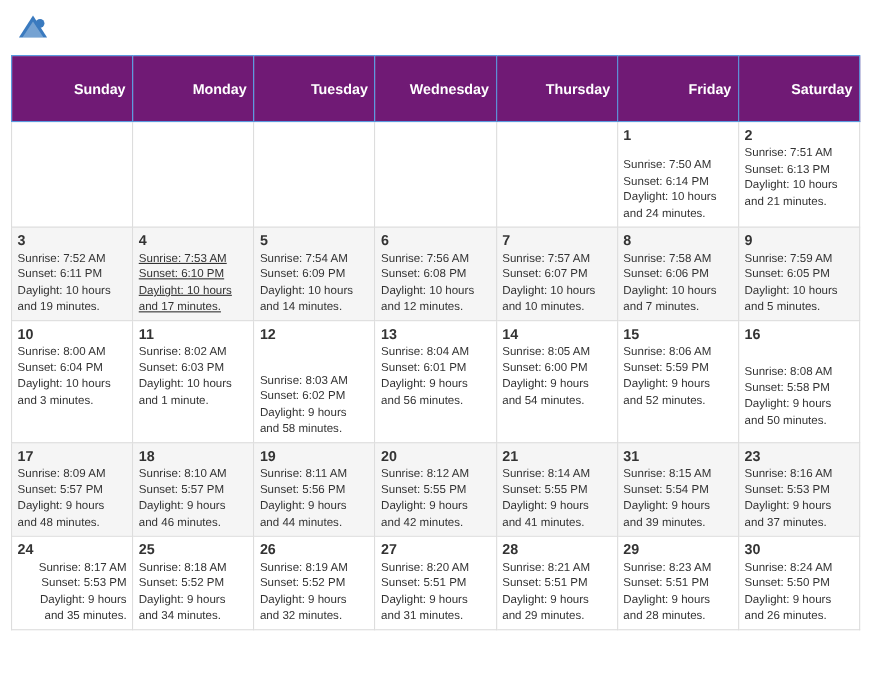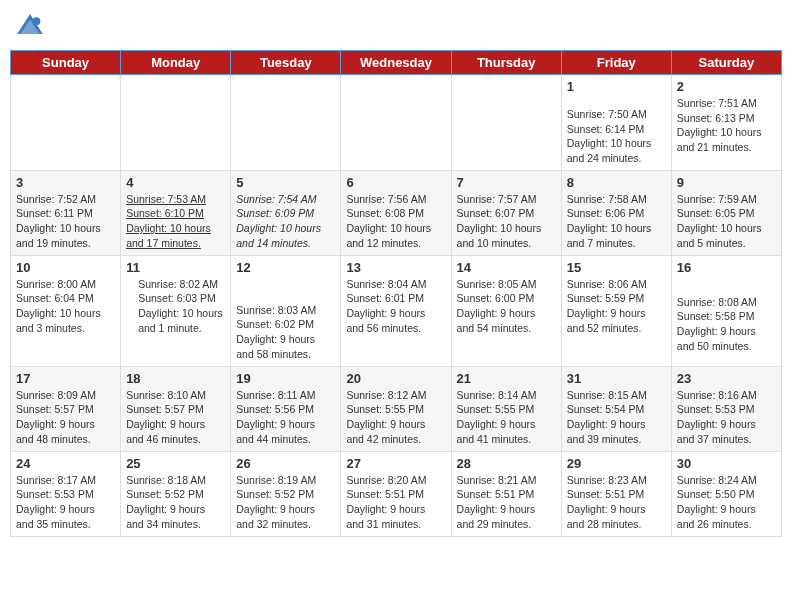--- a/index.html
+++ b/index.html
@@ -53,24 +53,24 @@
     .location-title {
       font-size: 15px;
       color: #333;
     }
     .calendar {
       width: 100%;
       border-collapse: collapse;
       border: 1px solid #ccc;
     }
     .calendar th {
-      background-color: #b91c1c;
+      background-color: #701a75;
       color: #fff;
-      text-align: center;
-      padding: 4px 6px;
+      text-align: right;
+      padding: 22px 6px;
       font-size: 13px;
       border: 1px solid #5a9adf;
     }
     .calendar td {
       vertical-align: top;
       padding: 4px 5px;
       font-size: 11px;
       color: #333;
       border: 1px solid #ddd;
       width: 14.28%;
@@ -160,21 +160,21 @@
         </td>
         <td>
           <span class="day-num">4</span>
           <div class="day-info" style="white-space: pre-line; text-decoration: underline;">Sunrise: 7:53 AM
 Sunset: 6:10 PM
 Daylight: 10 hours
 and 17 minutes.</div>
         </td>
         <td>
           <span class="day-num">5</span>
-          <div class="day-info" style="white-space: pre-line; font-style: italic;">Sunrise: 7:54 AM
+          <div class="day-info" style="white-space: pre-line;">Sunrise: 7:54 AM
 Sunset: 6:09 PM
 Daylight: 10 hours
 and 14 minutes.</div>
         </td>
         <td>
           <span class="day-num">6</span>
           <div class="day-info" style="white-space: pre-line;">Sunrise: 7:56 AM
 Sunset: 6:08 PM
 Daylight: 10 hours
 and 12 minutes.</div>
@@ -204,21 +204,21 @@
       <tr>
         <td>
           <span class="day-num">10</span>
           <div class="day-info" style="white-space: pre-line;">Sunrise: 8:00 AM
 Sunset: 6:04 PM
 Daylight: 10 hours
 and 3 minutes.</div>
         </td>
         <td>
           <span class="day-num">11</span>
-          <div class="day-info" style="white-space: pre-line; margin-left: 12px;">Sunrise: 8:02 AM
+          <div class="day-info" style="white-space: pre-line;">Sunrise: 8:02 AM
 Sunset: 6:03 PM
 Daylight: 10 hours
 and 1 minute.</div>
         </td>
         <td>
           <span class="day-num">12</span>
           <div class="day-info" style="white-space: pre-line; margin-top: 28px;">Sunrise: 8:03 AM
 Sunset: 6:02 PM
 Daylight: 9 hours
 and 58 minutes.</div>
@@ -299,21 +299,21 @@
           <span class="day-num">23</span>
           <div class="day-info" style="white-space: pre-line;">Sunrise: 8:16 AM
 Sunset: 5:53 PM
 Daylight: 9 hours
 and 37 minutes.</div>
         </td>
       </tr>
       <tr>
         <td>
           <span class="day-num">24</span>
-          <div class="day-info" style="white-space: pre-line;">Sunrise: 8:17 AM
+          <div class="day-info" style="white-space: pre-line; text-align: right;">Sunrise: 8:17 AM
 Sunset: 5:53 PM
 Daylight: 9 hours
 and 35 minutes.</div>
         </td>
         <td>
           <span class="day-num">25</span>
           <div class="day-info" style="white-space: pre-line;">Sunrise: 8:18 AM
 Sunset: 5:52 PM
 Daylight: 9 hours
 and 34 minutes.</div>

